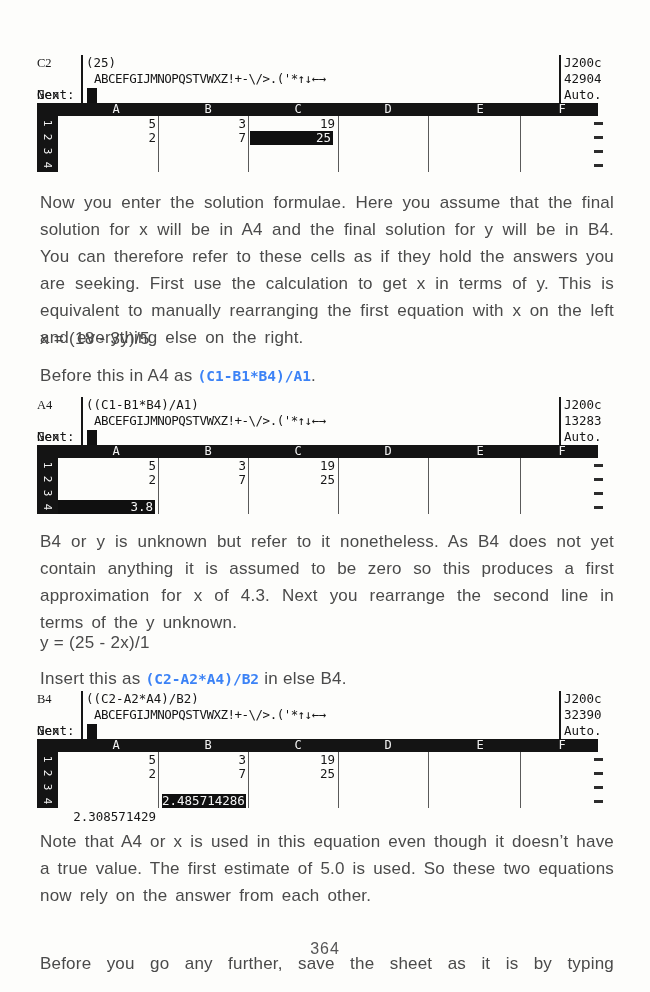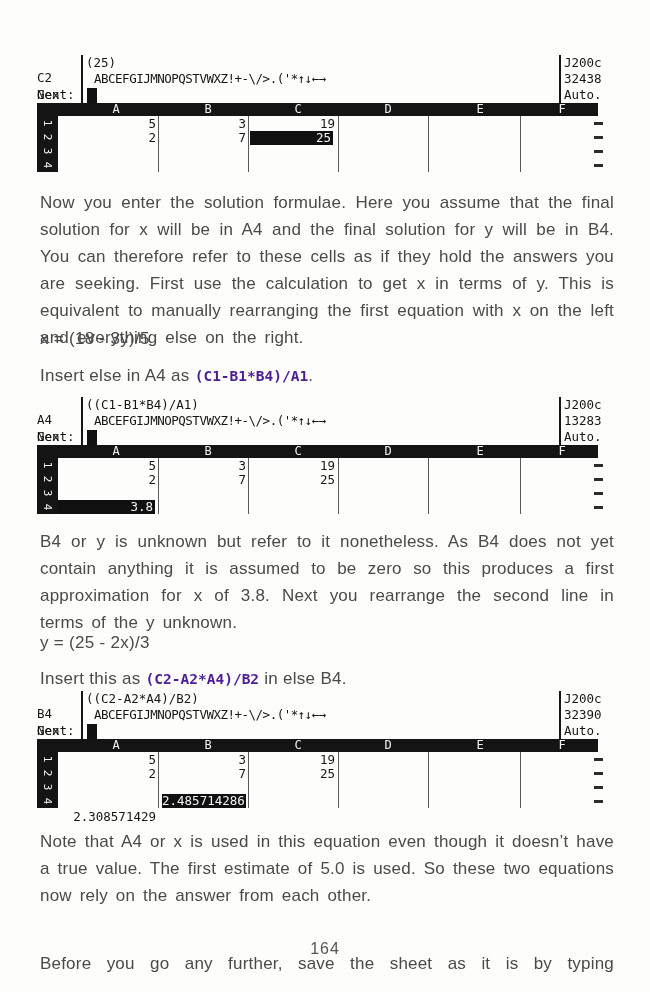--- a/index.html
+++ b/index.html
@@ -18,36 +18,36 @@
     letter-spacing:0.2px; word-spacing:3px;
     text-align:justify;
   }
   .para.lastline-justify { text-align-last:justify; }
   .eq {
     position:absolute; left:40px; width:574px;
     font-size:17px; color:#4a4a4a; letter-spacing:0.3px;
   }
   .code {
     font-family:"DejaVu Sans Mono", monospace;
-    font-weight:bold; font-size:14.5px; color:#4c1d95;
+    font-weight:bold; font-size:14.5px; color:#3b82f6;
     letter-spacing:0; word-spacing:0;
   }
   .pagenum {
     position:absolute; left:0; top:940px; width:650px;
     text-align:center; font-size:16px; color:#555; letter-spacing:1px;
   }
 
   
   .shot {
     position:absolute; left:37px; width:583px; height:118px;
     font-family:"DejaVu Sans Mono", monospace;
     font-size:12.5px; color:#161616;
   }
   .shot .hl-line { position:absolute; height:16px; line-height:16px; white-space:pre; }
-  .shot .ref     { left:0;   top:15px;  }
+  .shot .ref     { left:0;   top:0;font-family:Liberation Serif, serif;  }
   .shot .formula { left:49px;top:0;  }
   .shot .mode    { left:0;   top:32px; }
   .shot .charset { left:57px;top:16px; letter-spacing:-0.5px;text-align:center; }
   .shot .nextlbl { left:0;   top:32px; }
   .shot .cursor  { position:absolute; left:50px; top:33px; width:10px; height:15px; background:#111; }
   .shot .vsep-l  { position:absolute; left:44px;  top:0; width:2px; height:48px; background:#161616; }
   .shot .vsep-r  { position:absolute; left:522px; top:0; width:2px; height:48px; background:#161616; }
   .shot .device  { left:527px; top:0; }
   .shot .counter { left:527px; top:16px; }
   .shot .autolbl { left:527px; top:32px; }
@@ -71,21 +71,21 @@
 <div class="shot" style="top:55px;">
   <span class="hl-line ref">C2</span>
   <span class="hl-line formula">(25)</span>
   <span class="hl-line mode">Gen</span>
   <span class="hl-line charset">ABCEFGIJMNOPQSTVWXZ!+-\/&gt;.('*↑↓←→</span>
   <span class="hl-line nextlbl">Next:</span>
   <div class="cursor"></div>
   <div class="vsep-l"></div>
   <div class="vsep-r"></div>
   <span class="hl-line device">J200c</span>
-  <span class="hl-line counter">32438</span>
+  <span class="hl-line counter">42904</span>
   <span class="hl-line autolbl">Auto.</span>
 
   <div class="colbar"></div>
   <span class="cl" style="left:79px">A</span>
   <span class="cl" style="left:171px">B</span>
   <span class="cl" style="left:261px">C</span>
   <span class="cl" style="left:351px">D</span>
   <span class="cl" style="left:443px">E</span>
   <span class="cl" style="left:525px">F</span>
 
@@ -109,21 +109,21 @@
   <div class="hlcell" style="left:213px;top:76px;width:83px">25</div>
 
   <div class="dash" style="top:67px"></div>
   <div class="dash" style="top:81px"></div>
   <div class="dash" style="top:95px"></div>
   <div class="dash" style="top:109px"></div>
 </div>
 
 <p class="para" style="top:189px">Now you enter the solution formulae. Here you assume that the final solution for x will be in A4 and the final solution for y will be in B4. You can therefore refer to these cells as if they hold the answers you are seeking. First use the calculation to get x in terms of y. This is equivalent to manually rearranging the first equation with x on the left and everything else on the right.</p>
 <p class="eq" style="top:329px">x = (18 - 3y)/5</p>
-<p class="eq" style="top:366px"><span>Insert else in A4 as </span><span class="code">(C1-B1*B4)/A1</span><span>.</span></p>
+<p class="eq" style="top:366px"><span>Before this in A4 as </span><span class="code">(C1-B1*B4)/A1</span><span>.</span></p>
 
 <div class="shot" style="top:397px;">
   <span class="hl-line ref">A4</span>
   <span class="hl-line formula">((C1-B1*B4)/A1)</span>
   <span class="hl-line mode">Gen</span>
   <span class="hl-line charset">ABCEFGIJMNOPQSTVWXZ!+-\/&gt;.('*↑↓←→</span>
   <span class="hl-line nextlbl">Next:</span>
   <div class="cursor"></div>
   <div class="vsep-l"></div>
   <div class="vsep-r"></div>
@@ -158,22 +158,22 @@
   <span class="cv" style="left:147px;top:76px">7</span>
   <span class="cv" style="left:236px;top:76px">25</span>
   <div class="hlcell" style="left:21px;top:103px;width:97px">3.8</div>
 
   <div class="dash" style="top:67px"></div>
   <div class="dash" style="top:81px"></div>
   <div class="dash" style="top:95px"></div>
   <div class="dash" style="top:109px"></div>
 </div>
 
-<p class="para" style="top:528px">B4 or y is unknown but refer to it nonetheless. As B4 does not yet contain anything it is assumed to be zero so this produces a first approximation for x of 3.8. Next you rearrange the second line in terms of the y unknown.</p>
-<p class="eq" style="top:633px">y = (25 - 2x)/3</p>
+<p class="para" style="top:528px">B4 or y is unknown but refer to it nonetheless. As B4 does not yet contain anything it is assumed to be zero so this produces a first approximation for x of 4.3. Next you rearrange the second line in terms of the y unknown.</p>
+<p class="eq" style="top:633px">y = (25 - 2x)/1</p>
 <p class="eq" style="top:669px"><span>Insert this as </span><span class="code">(C2-A2*A4)/B2</span><span> in else B4.</span></p>
 
 <div class="shot" style="top:691px;">
   <span class="hl-line ref">B4</span>
   <span class="hl-line formula">((C2-A2*A4)/B2)</span>
   <span class="hl-line mode">Gen</span>
   <span class="hl-line charset">ABCEFGIJMNOPQSTVWXZ!+-\/&gt;.('*↑↓←→</span>
   <span class="hl-line nextlbl">Next:</span>
   <div class="cursor"></div>
   <div class="vsep-l"></div>
@@ -213,13 +213,13 @@
 
   <div class="dash" style="top:67px"></div>
   <div class="dash" style="top:81px"></div>
   <div class="dash" style="top:95px"></div>
   <div class="dash" style="top:109px"></div>
 </div>
 
 <p class="para" style="top:828px">Note that A4 or x is used in this equation even though it doesn’t have a true value. The first estimate of 5.0 is used. So these two equations now rely on the answer from each other.</p>
 <p class="para lastline-justify" style="top:950px">Before you go any further, save the sheet as it is by typing</p>
 
-<div class="pagenum">164</div>
+<div class="pagenum">364</div>
 
 </body></html>

